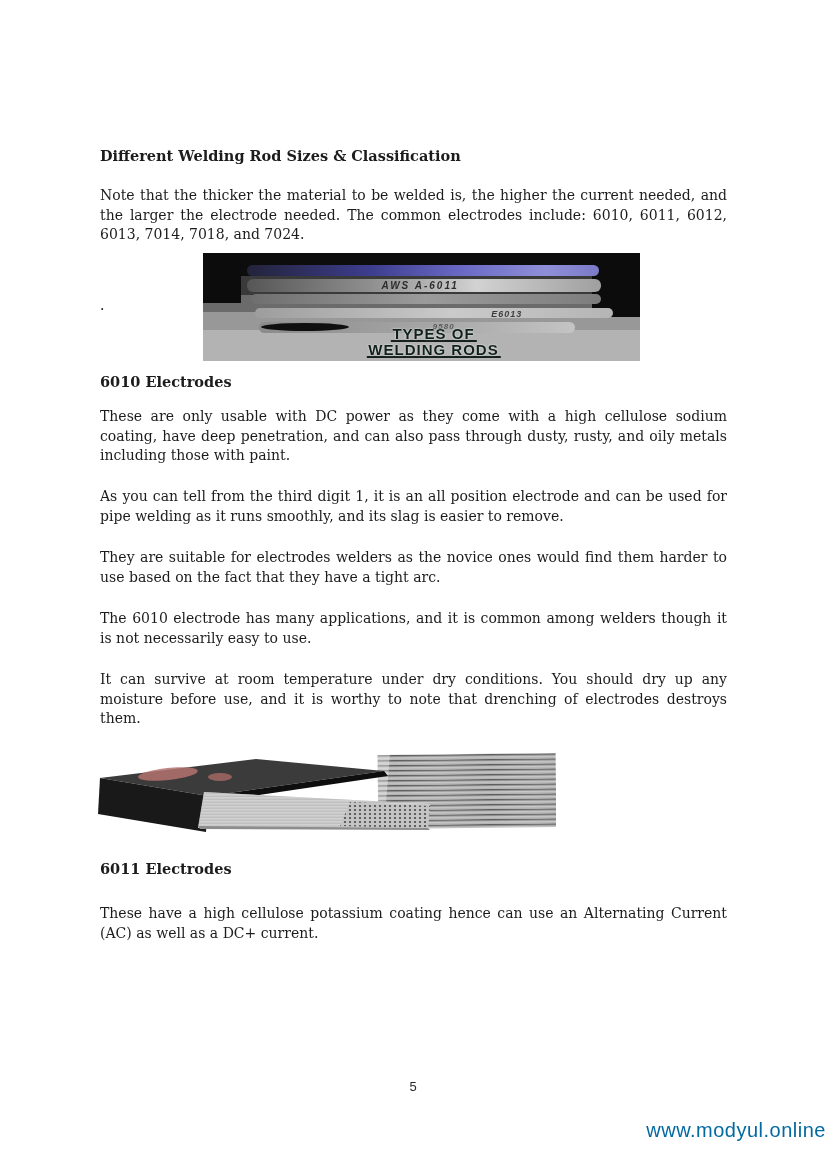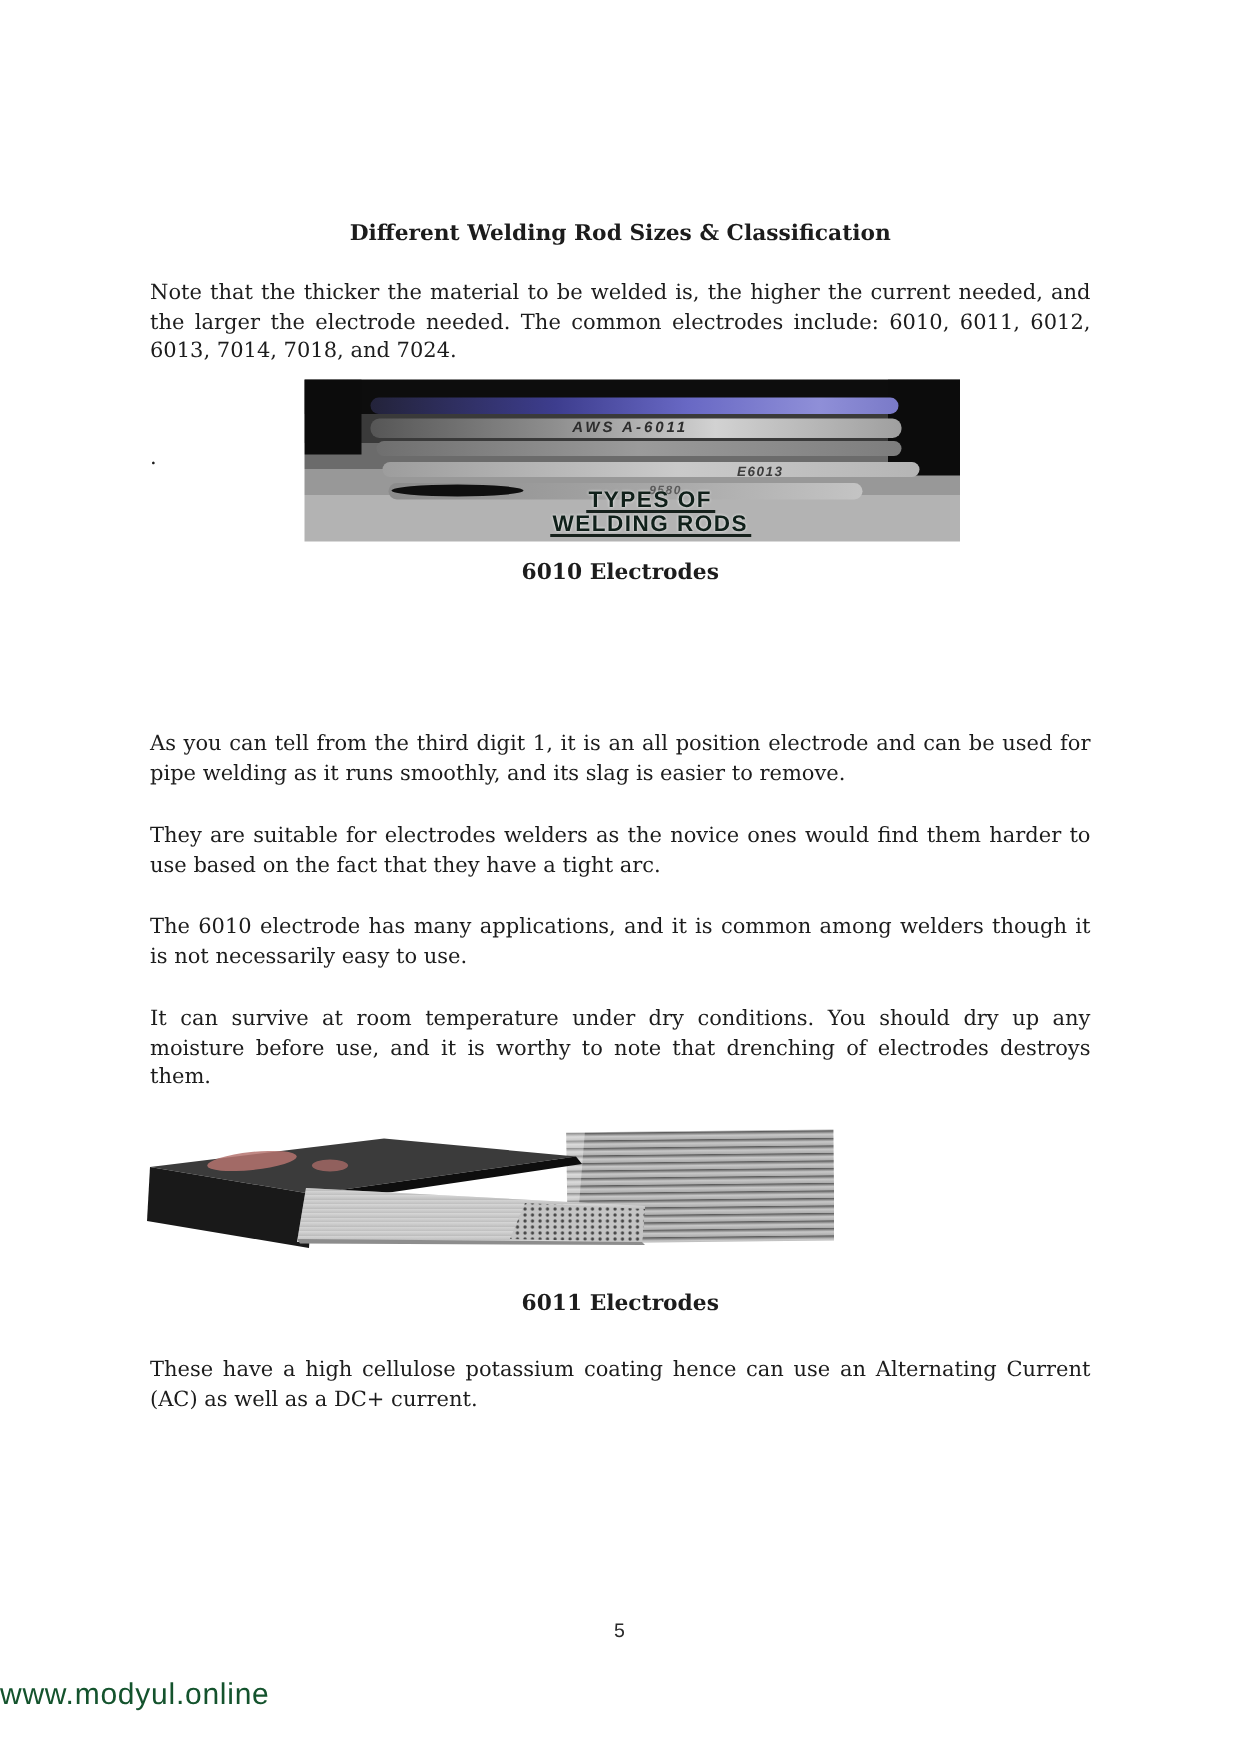--- a/index.html
+++ b/index.html
@@ -6,21 +6,21 @@
   .page {
     position:relative; width:826px; height:1169px; background:#ffffff;
     font-family:"DejaVu Serif", serif; color:#1c1c1c; overflow:hidden;
   }
   .tb {
     position:absolute; left:100px; width:627px;
     font-size:14px; line-height:19.5px; text-align:justify;
   }
   .hd {
     position:absolute; left:100px; width:627px;
-    font-size:14.5px; font-weight:bold; line-height:17px; text-align:center;
+    font-size:14.5px; font-weight:bold; line-height:17px; text-align:left;
   }
   
   .photo1 {
     position:absolute; left:203px; top:253px; width:437px; height:108px;
     overflow:hidden;
     background:linear-gradient(180deg,
       #0d0d0d 0%, #0d0d0d 21%,
       #3a3a3a 21%, #3a3a3a 39%,
       #6b6b6b 39%, #6b6b6b 55%,
       #989898 55%, #989898 71%,
@@ -57,22 +57,22 @@
   .photo1-caption .cap-line { display:inline-block; border-bottom:2px solid #16211c; padding:0 2px; }
   .photo1-caption .cap2 { margin-top:1px; }
   
   .photo2 { position:absolute; left:98px; top:752px; width:458px; height:82px; }
   
   .page-number {
     position:absolute; left:0; top:1079px; width:826px; text-align:center;
     font-family:"Liberation Sans", sans-serif; font-size:13px; color:#2a2a2a;
   }
   .watermark {
-    position:absolute; left:0; top:1119px; width:826px; text-align:left;
-    font-family:"Liberation Sans", sans-serif; font-size:20px; color:#14532d;
+    position:absolute; left:0; top:1119px; width:826px; text-align:right;
+    font-family:"Liberation Sans", sans-serif; font-size:20px; color:#0369a1;
     letter-spacing:0.5px;
   }
 </style>
 </head>
 <body>
 
 <div class="page">
 
 
   <div class="hd" style="top:147px;">Different Welding Rod Sizes &amp; Classification</div>
@@ -95,20 +95,21 @@
     </div>
     <div class="photo1-caption">
       <div><span class="cap-line">TYPES OF</span></div>
       <div class="cap2"><span class="cap-line">WELDING RODS</span></div>
     </div>
   </div>
 
   <div class="tb" style="top:296px; width:20px;">.</div>
 
   <div class="hd" style="top:373px;">6010 Electrodes</div>
+  <div class="tb" style="top:407px;">These are only usable with DC power as they come with a high cellulose sodium coating, have deep penetration, and can also pass through dusty, rusty, and oily metals including those with paint.</div>
   <div class="tb" style="top:487px;">As you can tell from the third digit 1, it is an all position electrode and can be used for pipe welding as it runs smoothly, and its slag is easier to remove.</div>
   <div class="tb" style="top:548px;">They are suitable for electrodes welders as the novice ones would find them harder to use based on the fact that they have a tight arc.</div>
   <div class="tb" style="top:609px;">The 6010 electrode has many applications, and it is common among welders though it is not necessarily easy to use.</div>
   <div class="tb" style="top:670px;">It can survive at room temperature under dry conditions. You should dry up any moisture before use, and it is worthy to note that drenching of electrodes destroys them.</div>
 
   <div class="photo2">
     <svg width="458" height="82" viewBox="0 0 458 82" xmlns="http://www.w3.org/2000/svg">
       <defs>
         <linearGradient id="stripes" x1="0" y1="0" x2="0" y2="5" gradientUnits="userSpaceOnUse" spreadMethod="repeat">
           <stop offset="0" stop-color="#c8c8c8"></stop>

